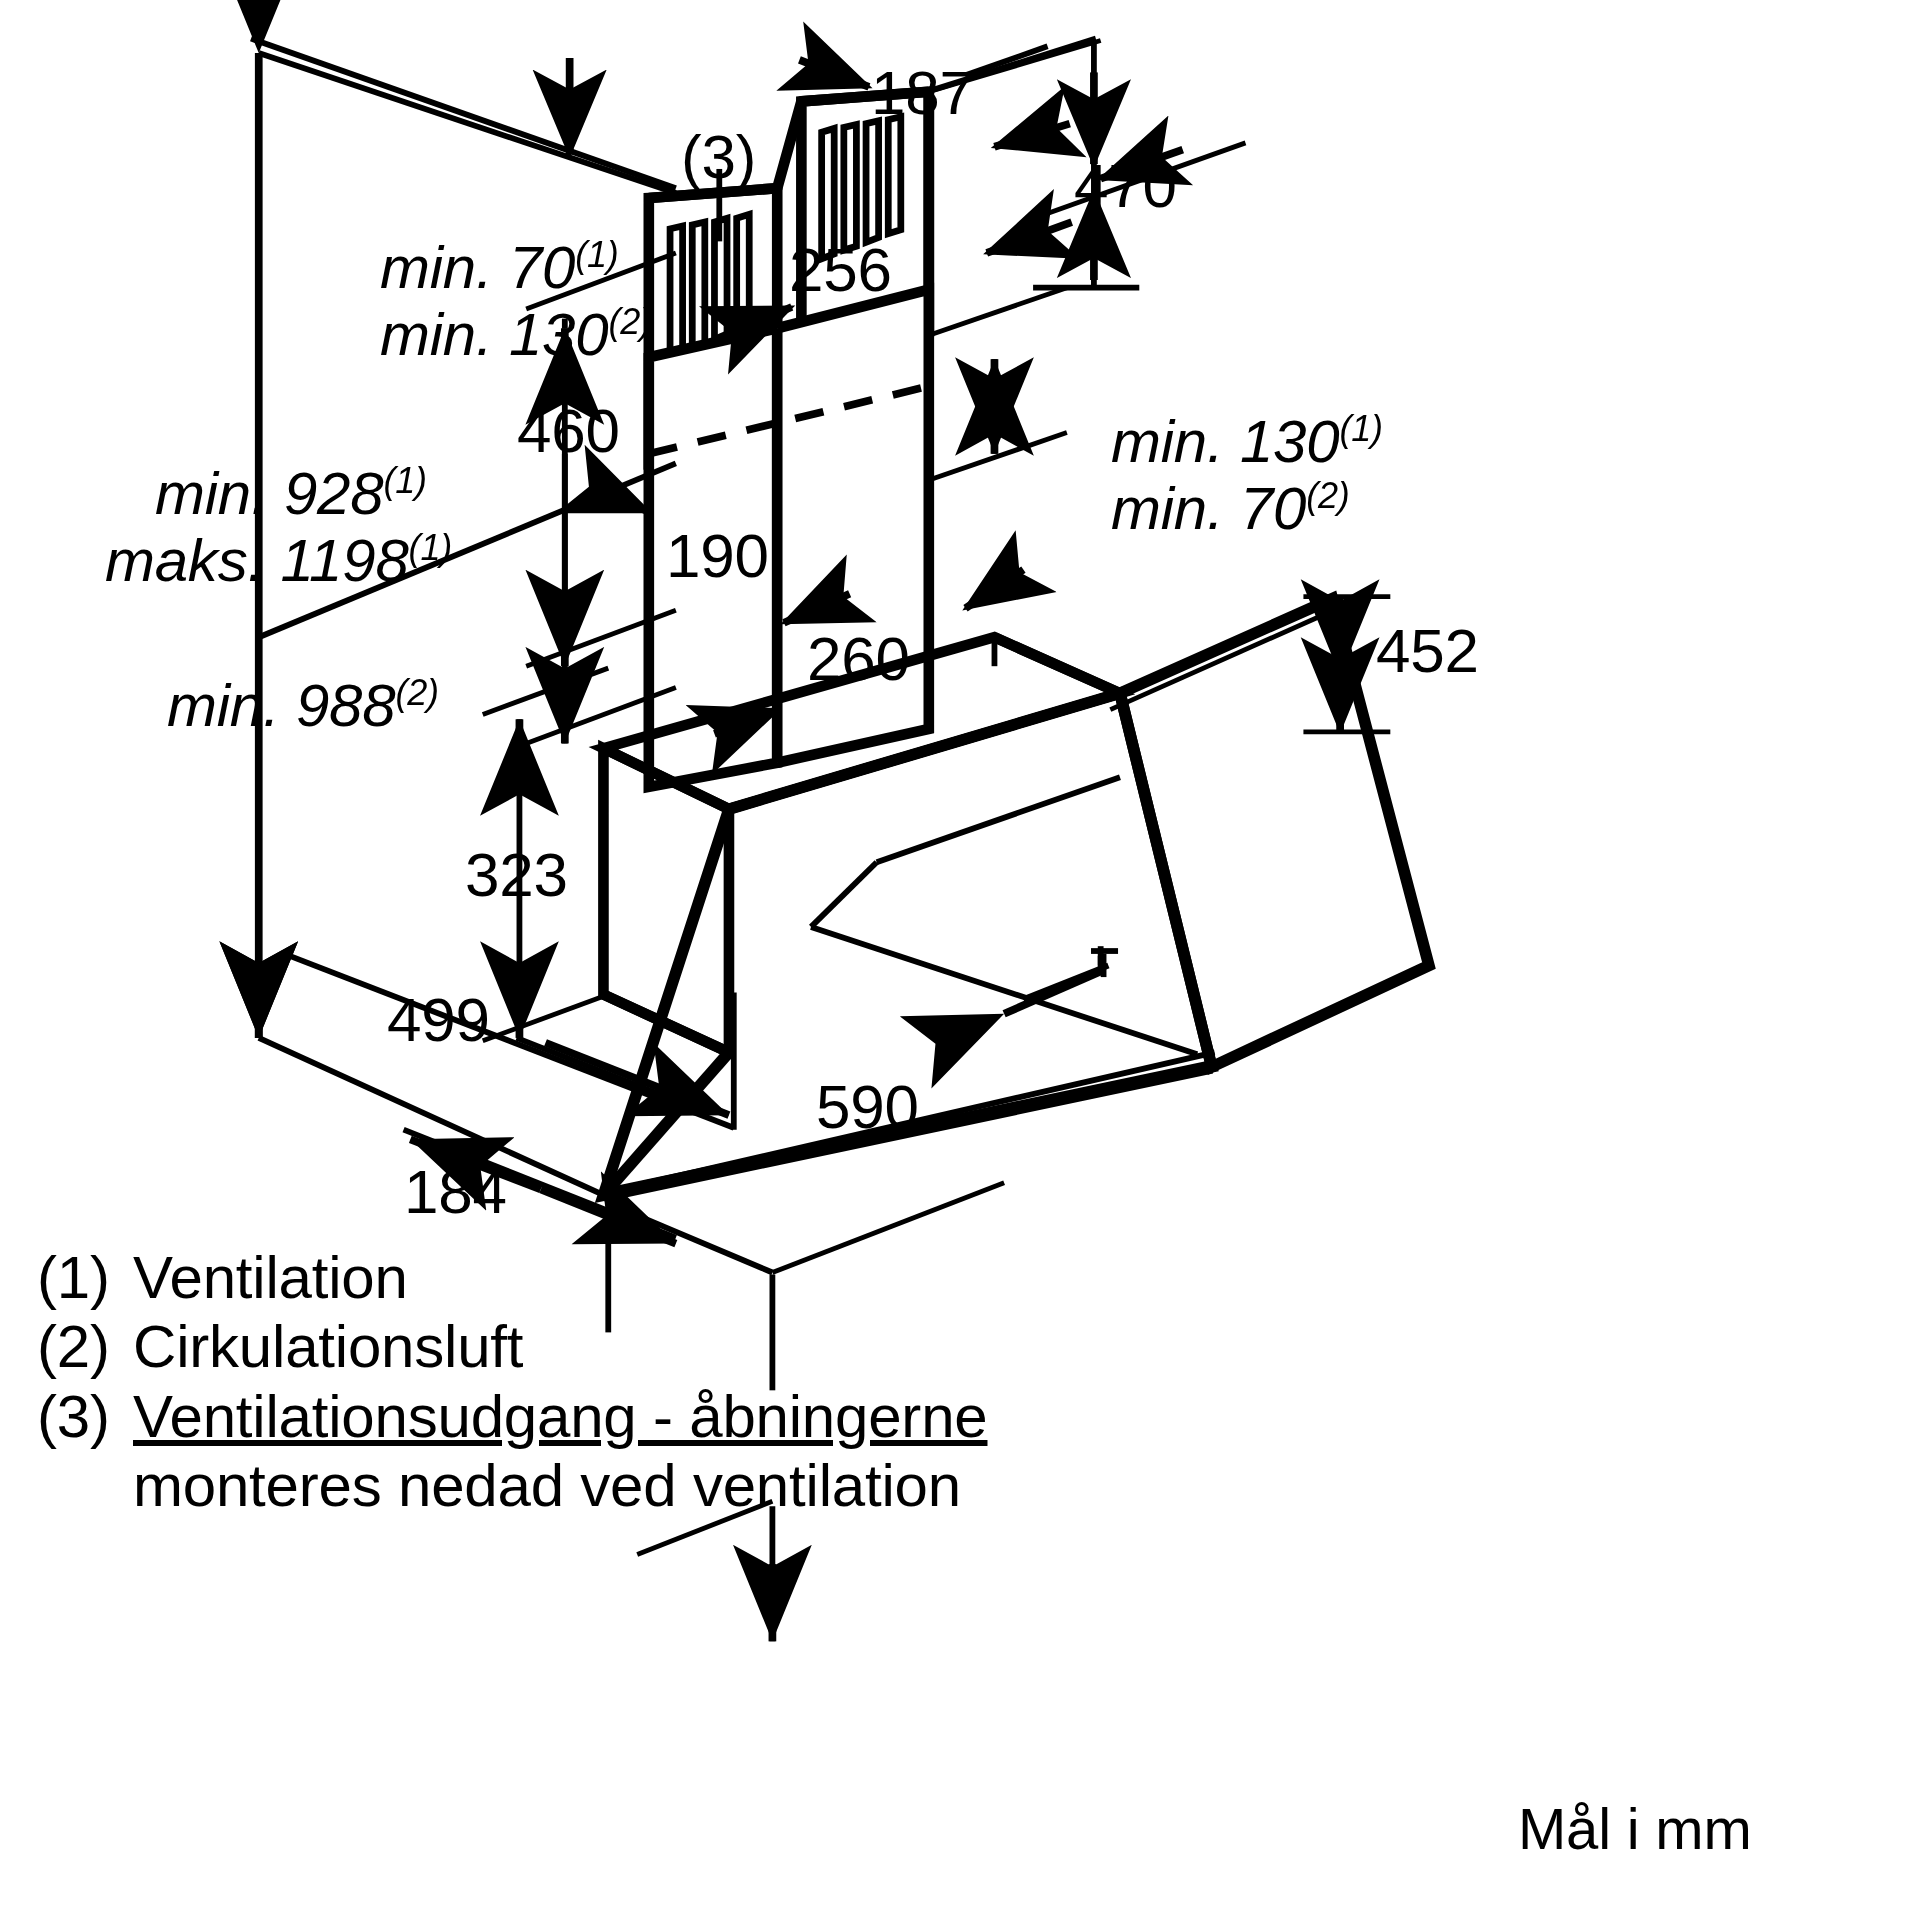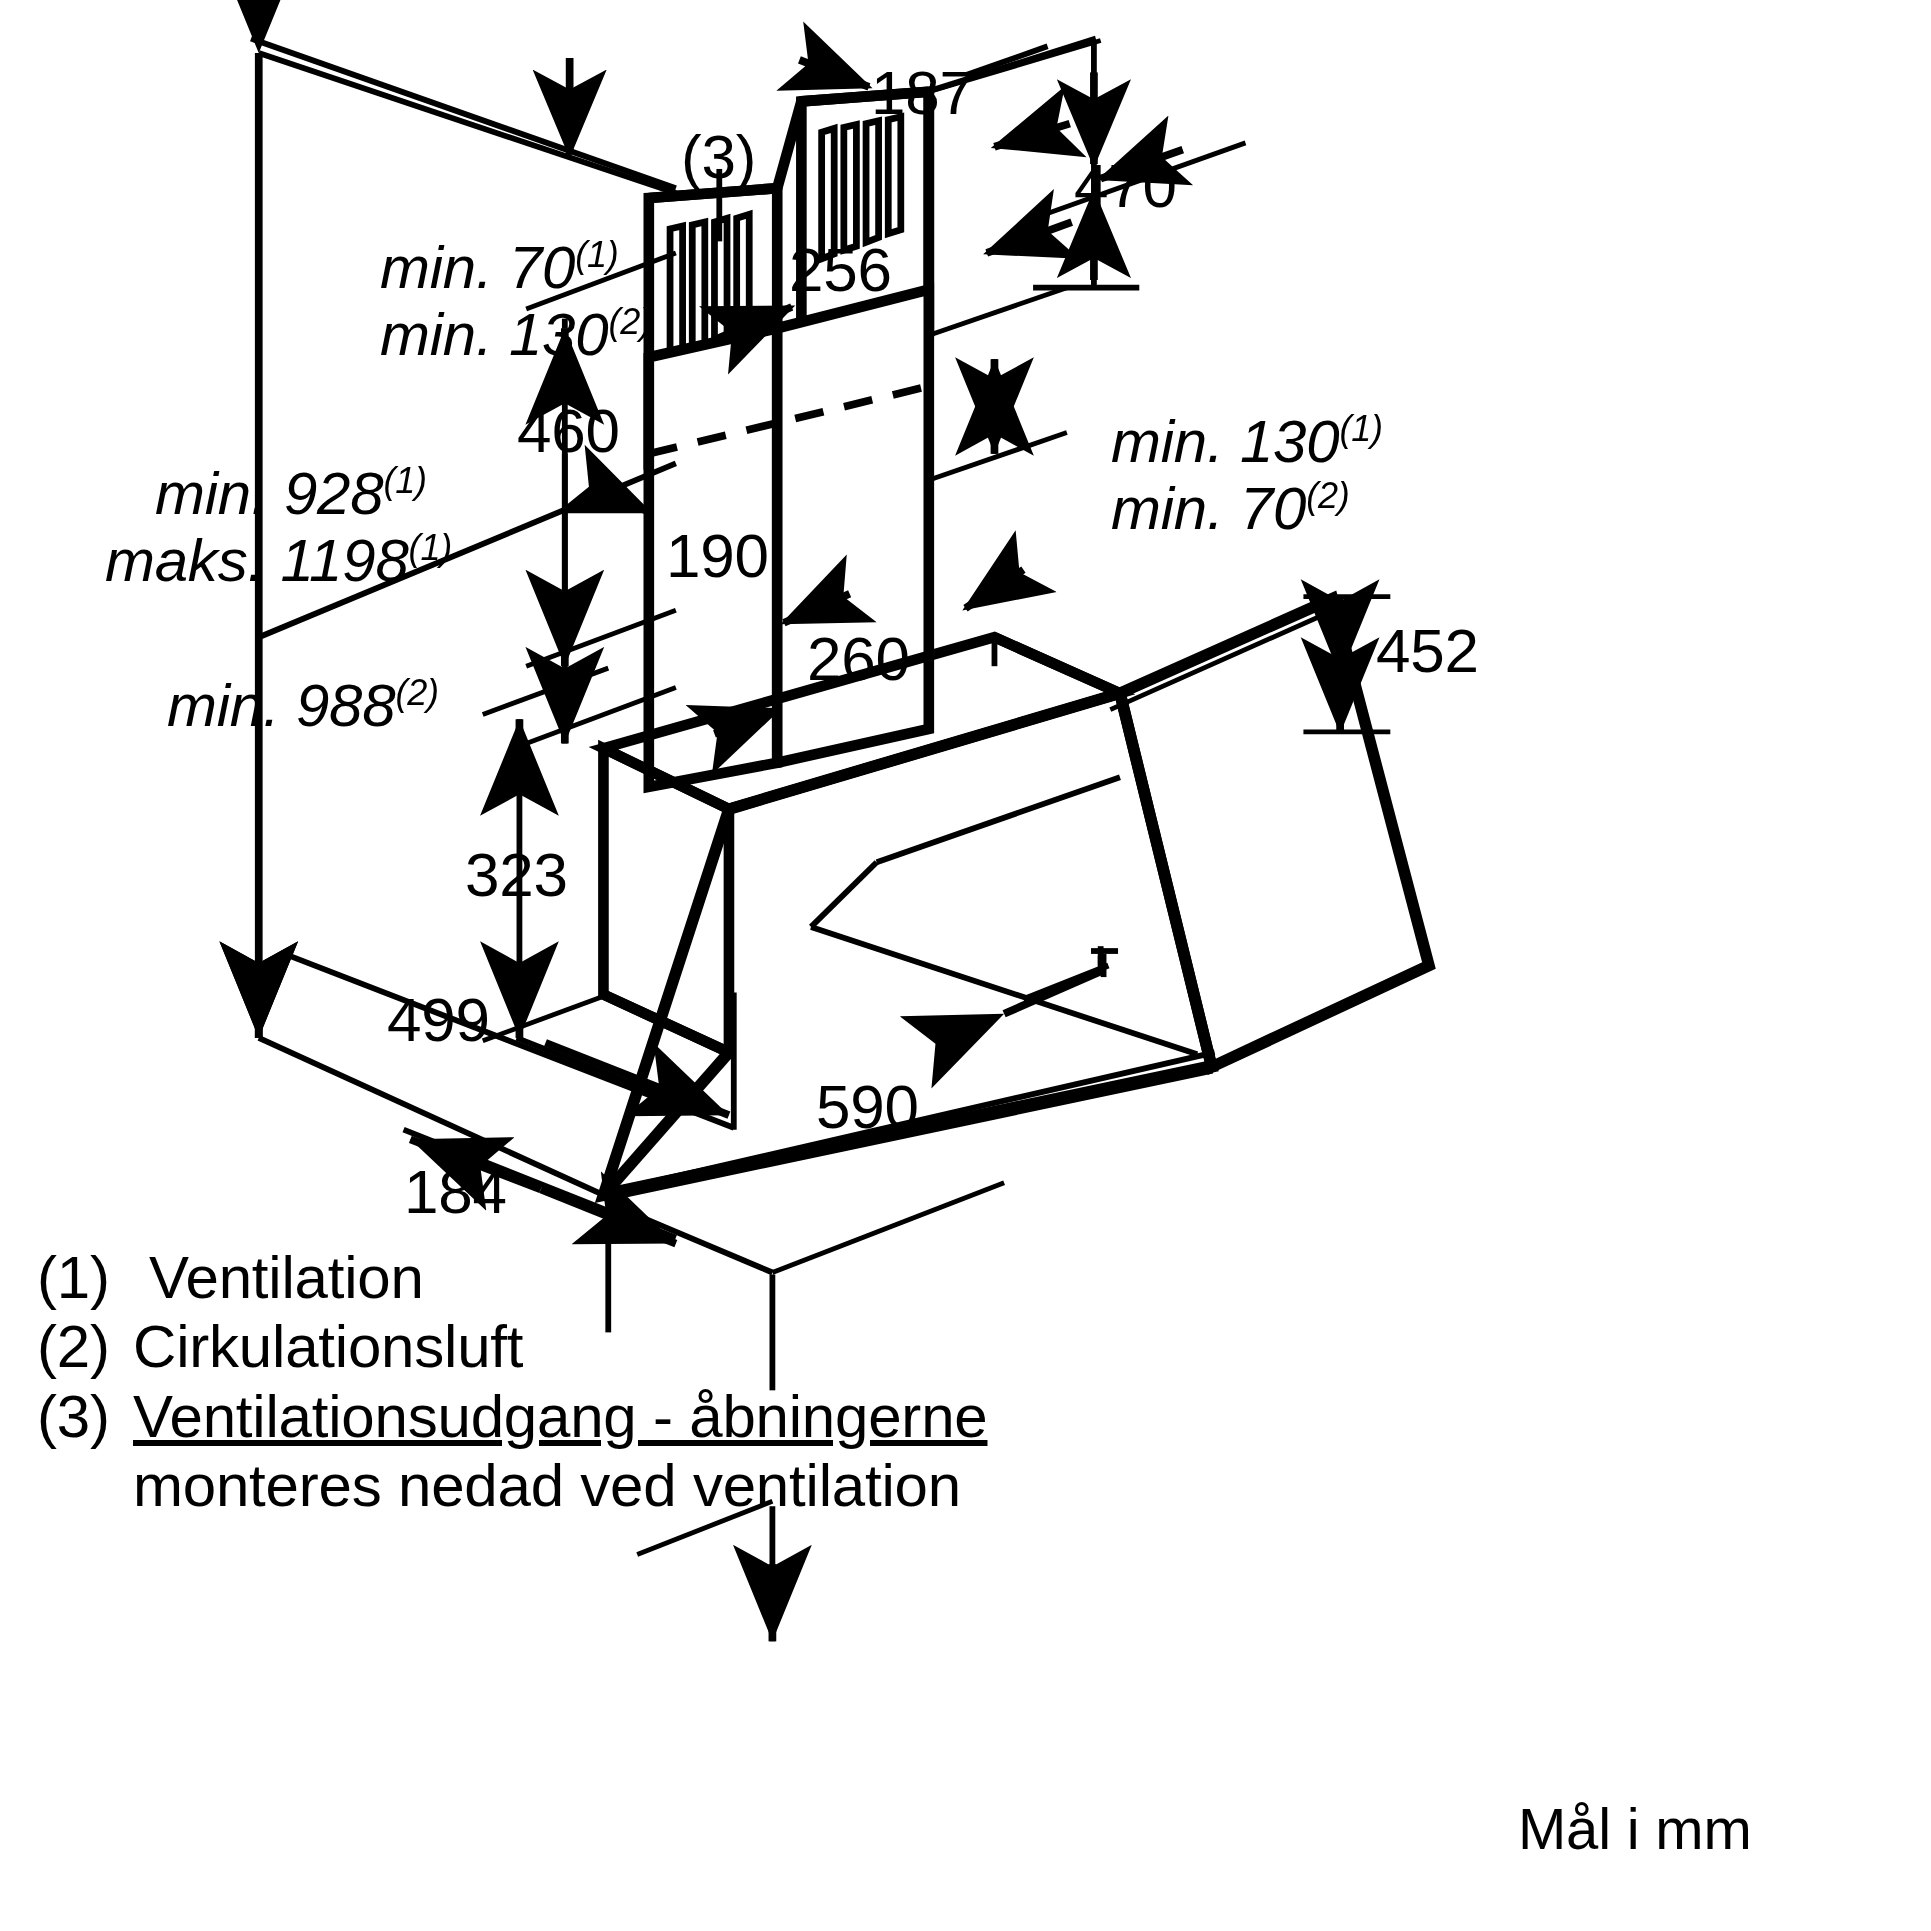--- a/index.html
+++ b/index.html
@@ -287,21 +287,21 @@
 
   <div class="lbl dim" style="left:465px; top:842px;">323</div>
 
   <div class="lbl dim" style="left:387px; top:987px;">499</div>
 
   <div class="lbl dim" style="left:816px; top:1074px;">590</div>
 
   <div class="lbl dim" style="left:404px; top:1159px;">184</div>
 
   <div class="lbl legend" style="left:37px; top:1246px;">(1)</div>
-  <div class="lbl legend" style="left:133px; top:1246px;margin-left:16px;">Ventilation</div>
+  <div class="lbl legend" style="left:133px; top:1246px;">Ventilation</div>
 
   <div class="lbl legend" style="left:37px; top:1315px;">(2)</div>
   <div class="lbl legend" style="left:133px; top:1315px;">Cirkulationsluft</div>
 
   <div class="lbl legend" style="left:37px; top:1385px;">(3)</div>
   <div class="lbl legend" style="left:133px; top:1385px;text-decoration:underline;">Ventilationsudgang - åbningerne</div>
 
   <div class="lbl legend" style="left:133px; top:1454px;">monteres nedad ved ventilation</div>
 
   <div class="lbl unit" style="left:1518px; top:1798px;">Mål i mm</div>

